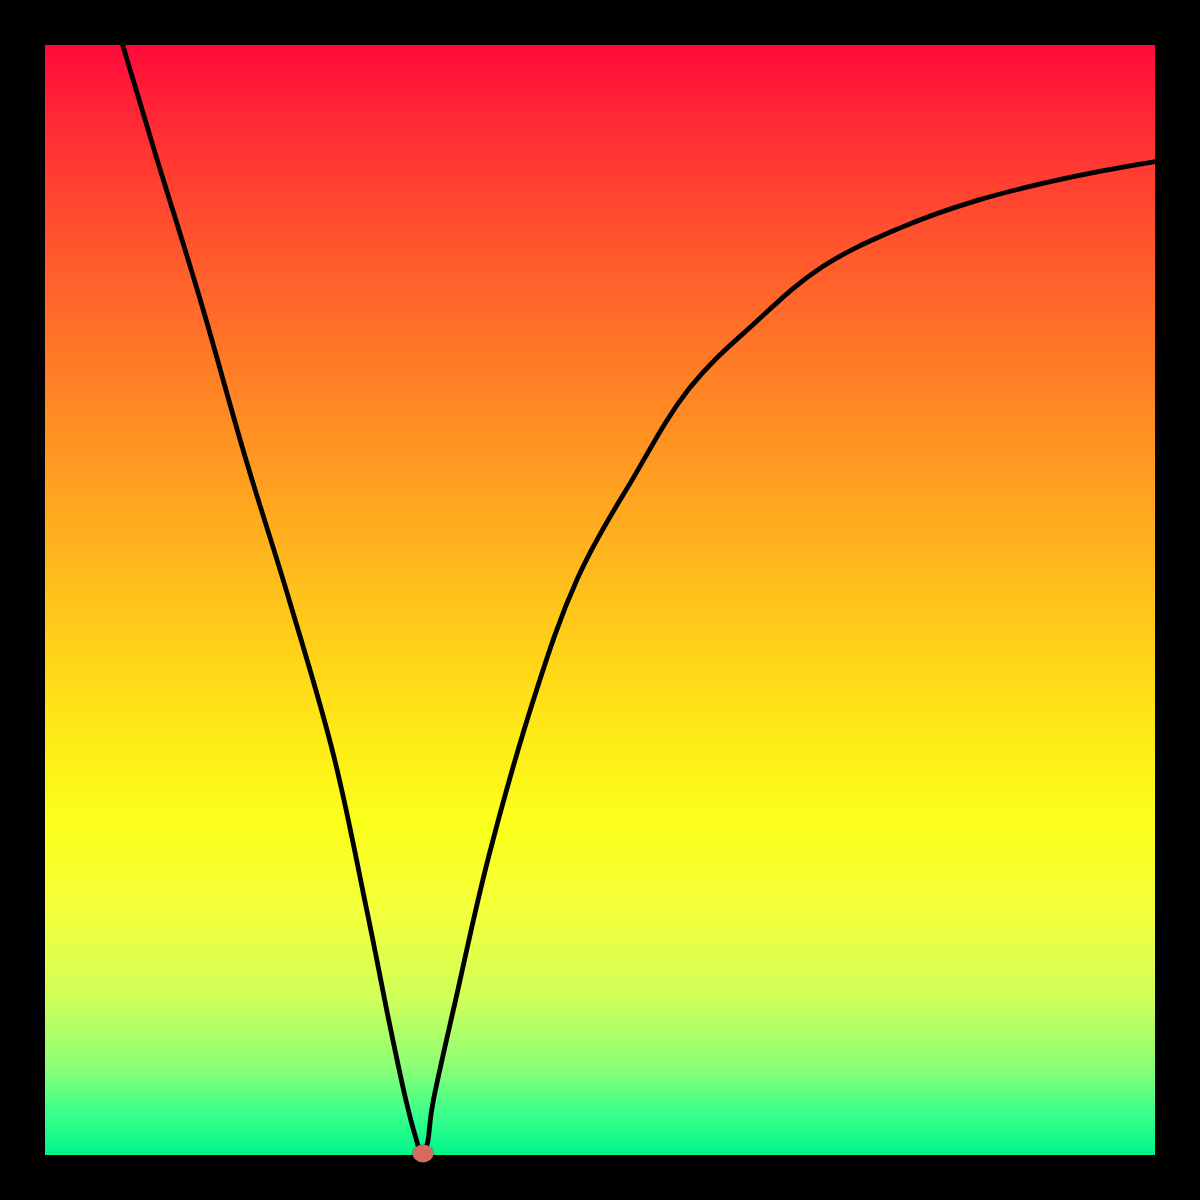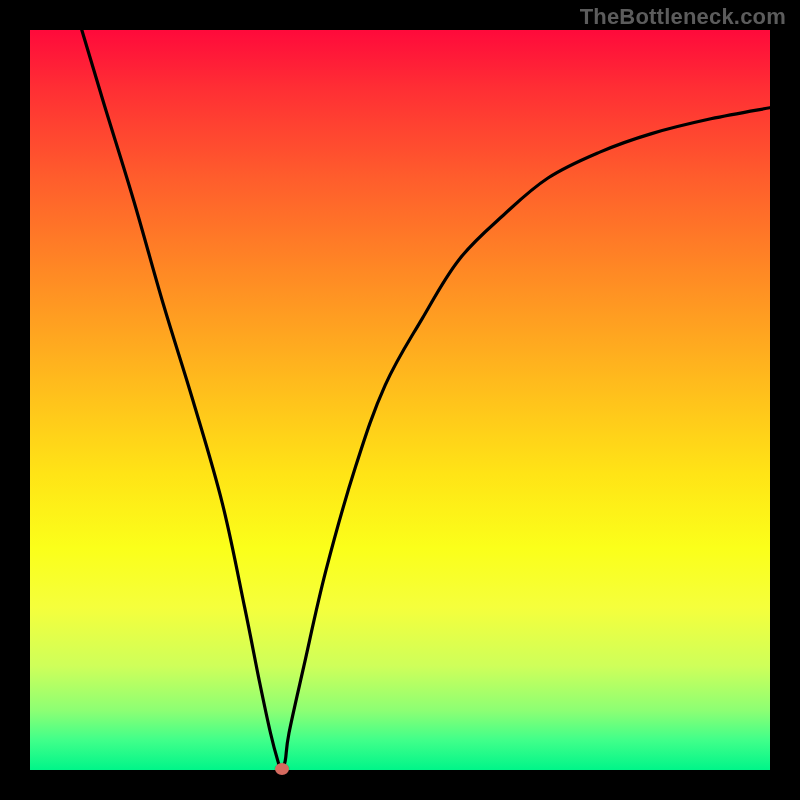--- a/index.html
+++ b/index.html
@@ -64,21 +64,20 @@
     border-radius: 50%;
     background: #d56a5f;
     box-shadow: 0 0 0 0.5px rgba(0,0,0,0.15);
   }
 </style>
 </head>
 <body>
 
 <div class="frame">
 
-  <div class="watermark">TheBottleneck.com</div>
 
   <div class="plot-area">
     <svg class="curve" viewBox="0 0 740 740" preserveAspectRatio="none">
       <path fill="none" stroke="#000000" stroke-width="3.2" stroke-linecap="round" stroke-linejoin="round" d="M 51.800000000000004,0 C 55.79600000000001,13.32 64.676,43.36400000000002 74,74 C 83.324,104.63599999999998 92.94400000000002,134.23599999999993 103.60000000000001,170.19999999999993 C 114.256,206.16399999999993 122.54399999999998,237.836 133.2,273.8 C 143.856,309.764 152.144,334.036 162.8,370 C 173.45600000000002,405.964 183.07600000000002,436.30400000000003 192.4,473.6 C 201.724,510.896 207.94,545.2320000000001 214.6,577.2 C 221.26,609.168 224.738,628.556 229.4,651.2 C 234.062,673.844 237.17,688.6144 240.5,703 C 243.83,717.3856 245.90200000000002,724.46 247.9,731.12 C 249.898,737.78 250.26800000000003,740.1332 251.60000000000002,740 C 252.93200000000002,739.8668 253.968,737.04 255.29999999999998,730.38 C 256.632,723.72 255.67,719.9164 259,703 C 262.33,686.0836 267.14,665.704 273.8,636.4 C 280.46000000000004,607.096 286.676,576.164 296,540.2 C 305.324,504.23600000000005 314.944,469.90000000000003 325.6,436.6 C 336.25600000000003,403.3 343.212,381.84 355.2,355.2 C 367.188,328.56 378.88000000000005,311.244 392.20000000000005,288.6 C 405.52000000000004,265.956 414.548,248.04800000000003 429.2,229.40000000000003 C 443.852,210.75200000000004 457.61600000000004,199.65200000000002 473.6,185 C 489.584,170.34799999999998 500.68399999999997,159.322 518,148 C 535.316,136.678 551.152,130.092 569.8000000000001,122.10000000000002 C 588.4480000000001,114.10800000000003 601.62,109.59400000000004 621.6,103.60000000000002 C 641.58,97.60600000000001 659.488,93.46199999999997 680.8000000000001,88.79999999999995 C 702.1120000000001,84.13799999999993 729.344,79.69799999999994 740,77.69999999999993"></path>
     </svg>
     <div class="minimum-dot" style="left: 244.6px; top: 733px; background: rgb(213, 106, 95);"></div>
   </div>
 
 </div>
 

